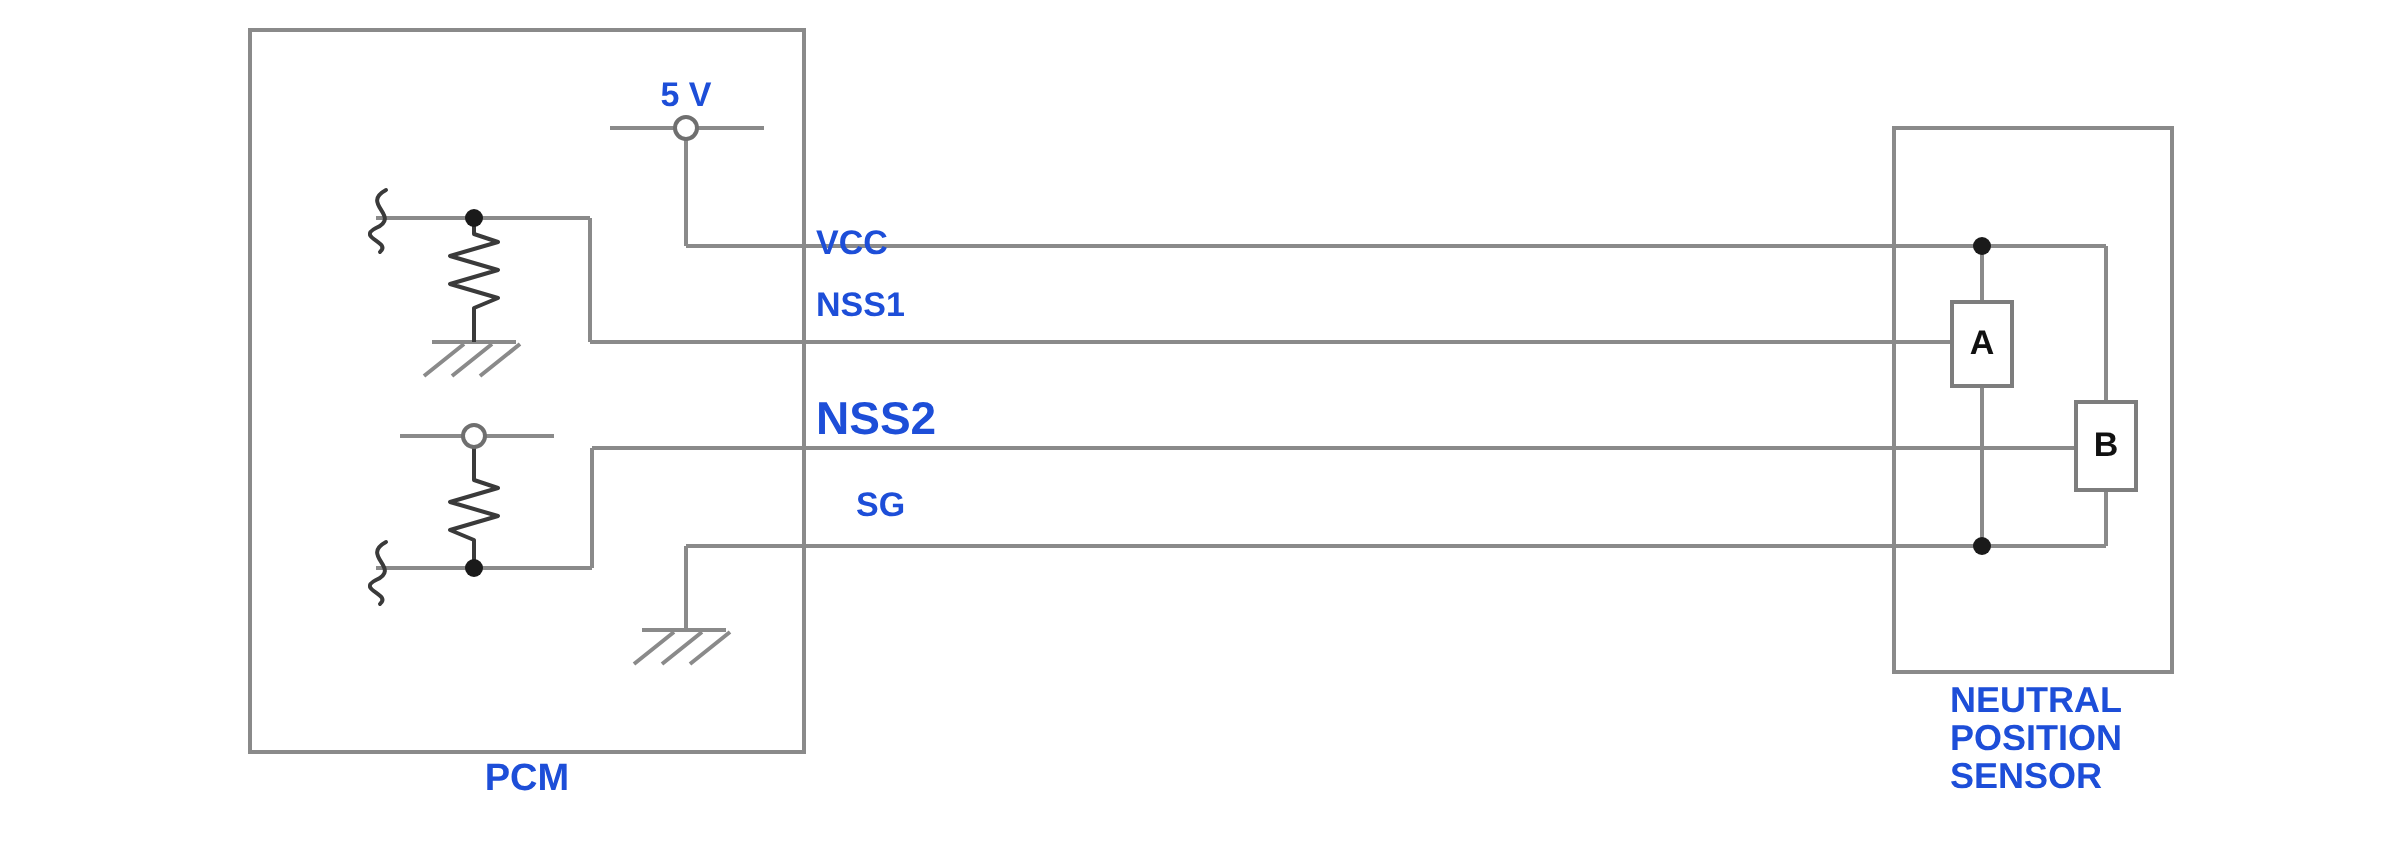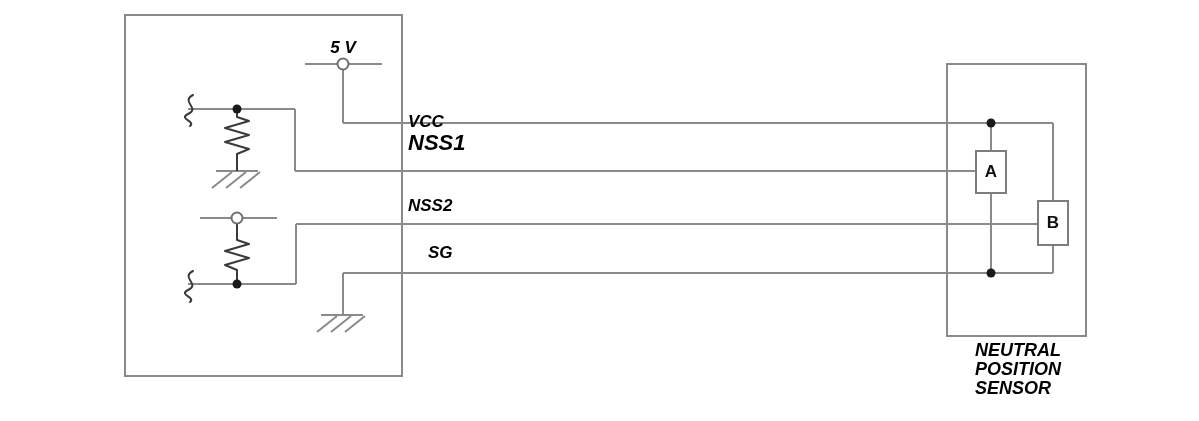--- a/index.html
+++ b/index.html
@@ -45,29 +45,28 @@
     font-size: 17px;
     color: #111111;
     z-index: 3;
   }
   #element-a { left: 975px;  top: 150px; width: 32px; height: 44px; }
   #element-b { left: 1037px; top: 200px; width: 32px; height: 46px; }
 
   .lbl {
     position: absolute;
     font-weight: bold;
-    color: #000000;
+    color: #1d4ed8;
     z-index: 4;
     white-space: nowrap;
-    font-style: italic;
   }
   #lbl-5v   { left: 318px; top: 38px;  width: 50px; text-align: center; font-size: 17px; }
   #lbl-vcc  { left: 408px; top: 112px;  font-size: 17px; }
-  #lbl-nss1 { left: 408px; top: 130px; font-size: 22px; }
-  #lbl-nss2 { left: 408px; top: 196px; font-size: 17px; }
+  #lbl-nss1 { left: 408px; top: 143px; font-size: 17px; }
+  #lbl-nss2 { left: 408px; top: 196px; font-size: 23px; }
   #lbl-sg   { left: 428px; top: 243px; font-size: 17px; }
   #lbl-pcm  { left: 124px; top: 379px; width: 279px; text-align: center; font-size: 19px; }
   #lbl-sensor {
     left: 975px; top: 341px;
     font-size: 18px;
     line-height: 19px;
     text-align: left;
   }
 </style>
 </head>
@@ -137,19 +136,20 @@
   </svg>
 
   <div class="element-box" id="element-a">A</div>
   <div class="element-box" id="element-b">B</div>
 
   <div class="lbl" id="lbl-5v">5 V</div>
   <div class="lbl" id="lbl-vcc">VCC</div>
   <div class="lbl" id="lbl-nss1">NSS1</div>
   <div class="lbl" id="lbl-nss2">NSS2</div>
   <div class="lbl" id="lbl-sg">SG</div>
+  <div class="lbl" id="lbl-pcm">PCM</div>
   <div class="lbl" id="lbl-sensor">
     <div>NEUTRAL</div>
     <div>POSITION</div>
     <div>SENSOR</div>
   </div>
 
 </div>
 
 </body></html>

